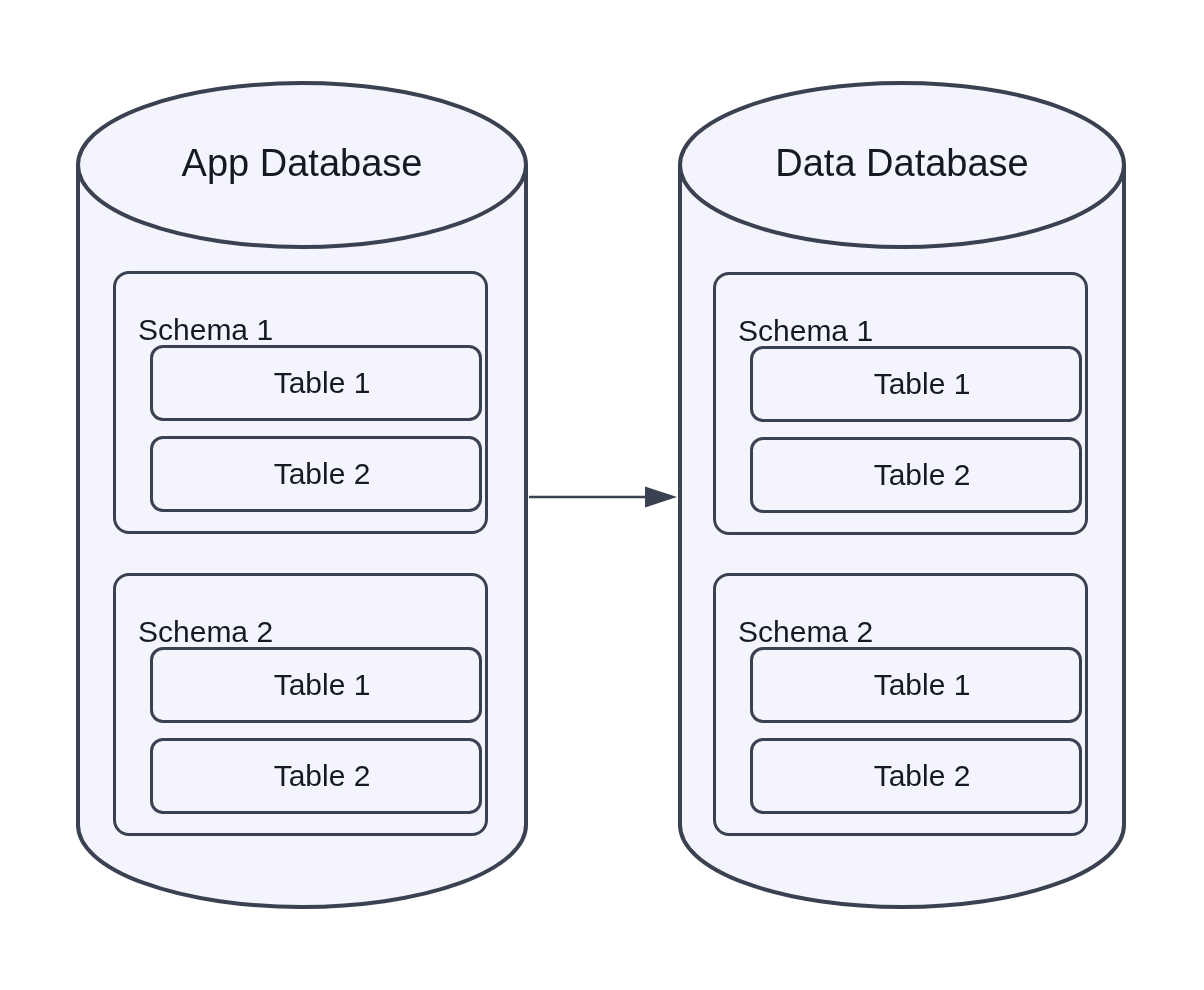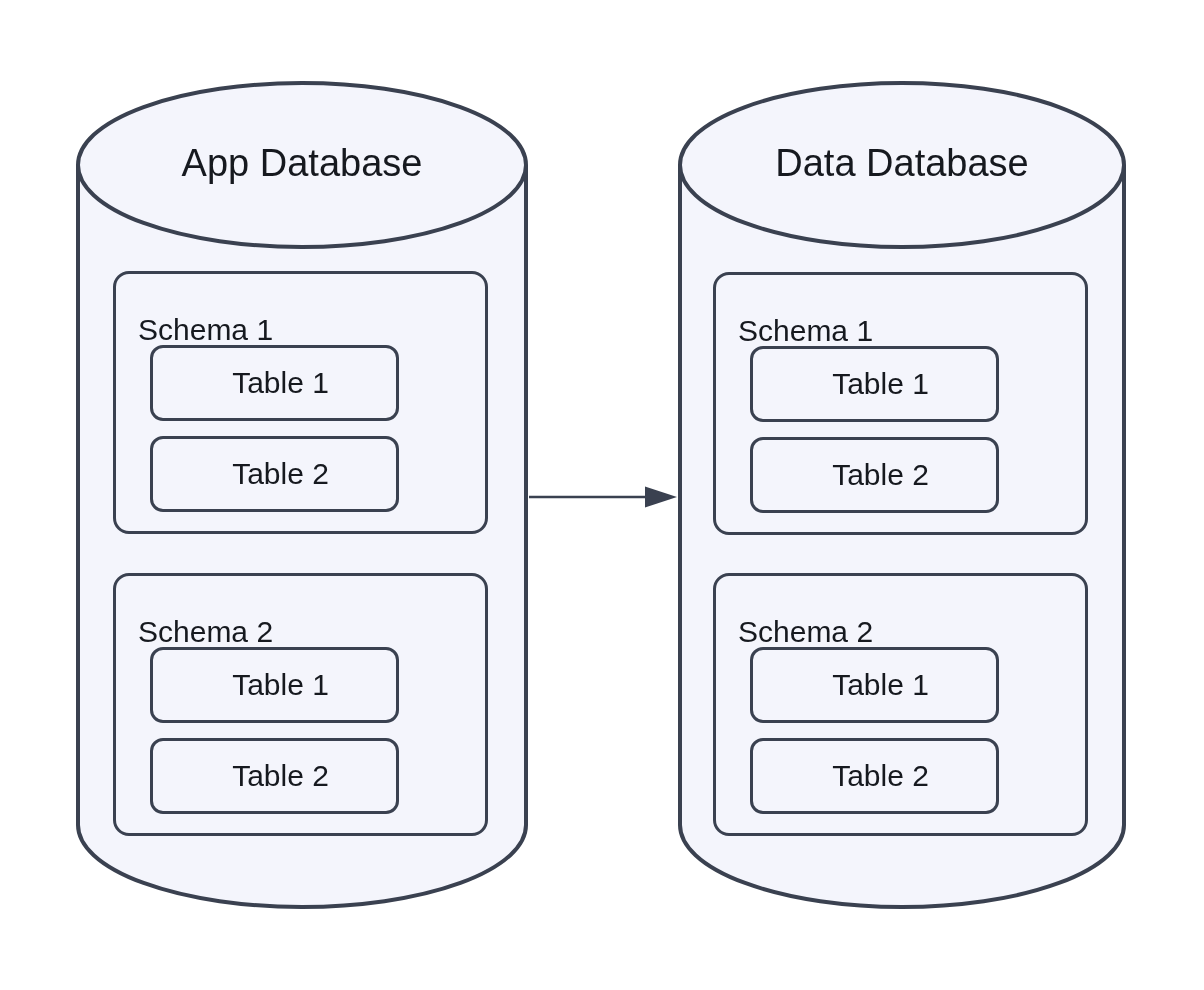--- a/index.html
+++ b/index.html
@@ -55,21 +55,21 @@
     left: 22px;
     top: 22px;
     font-size: 30px;
     line-height: 36px;
     white-space: nowrap;
     margin-top: 16px;
   }
   .table {
     position: absolute;
     left: 34px;
-    width: 249px;
+    width: 332px;
     height: 76px;
     background: #f4f5fc;
     border: 3px solid #3a4150;
     border-radius: 13px;
     display: flex;
     align-items: center;
     justify-content: center;
     font-size: 30px;
     white-space: nowrap;
     padding-left: 12px;

